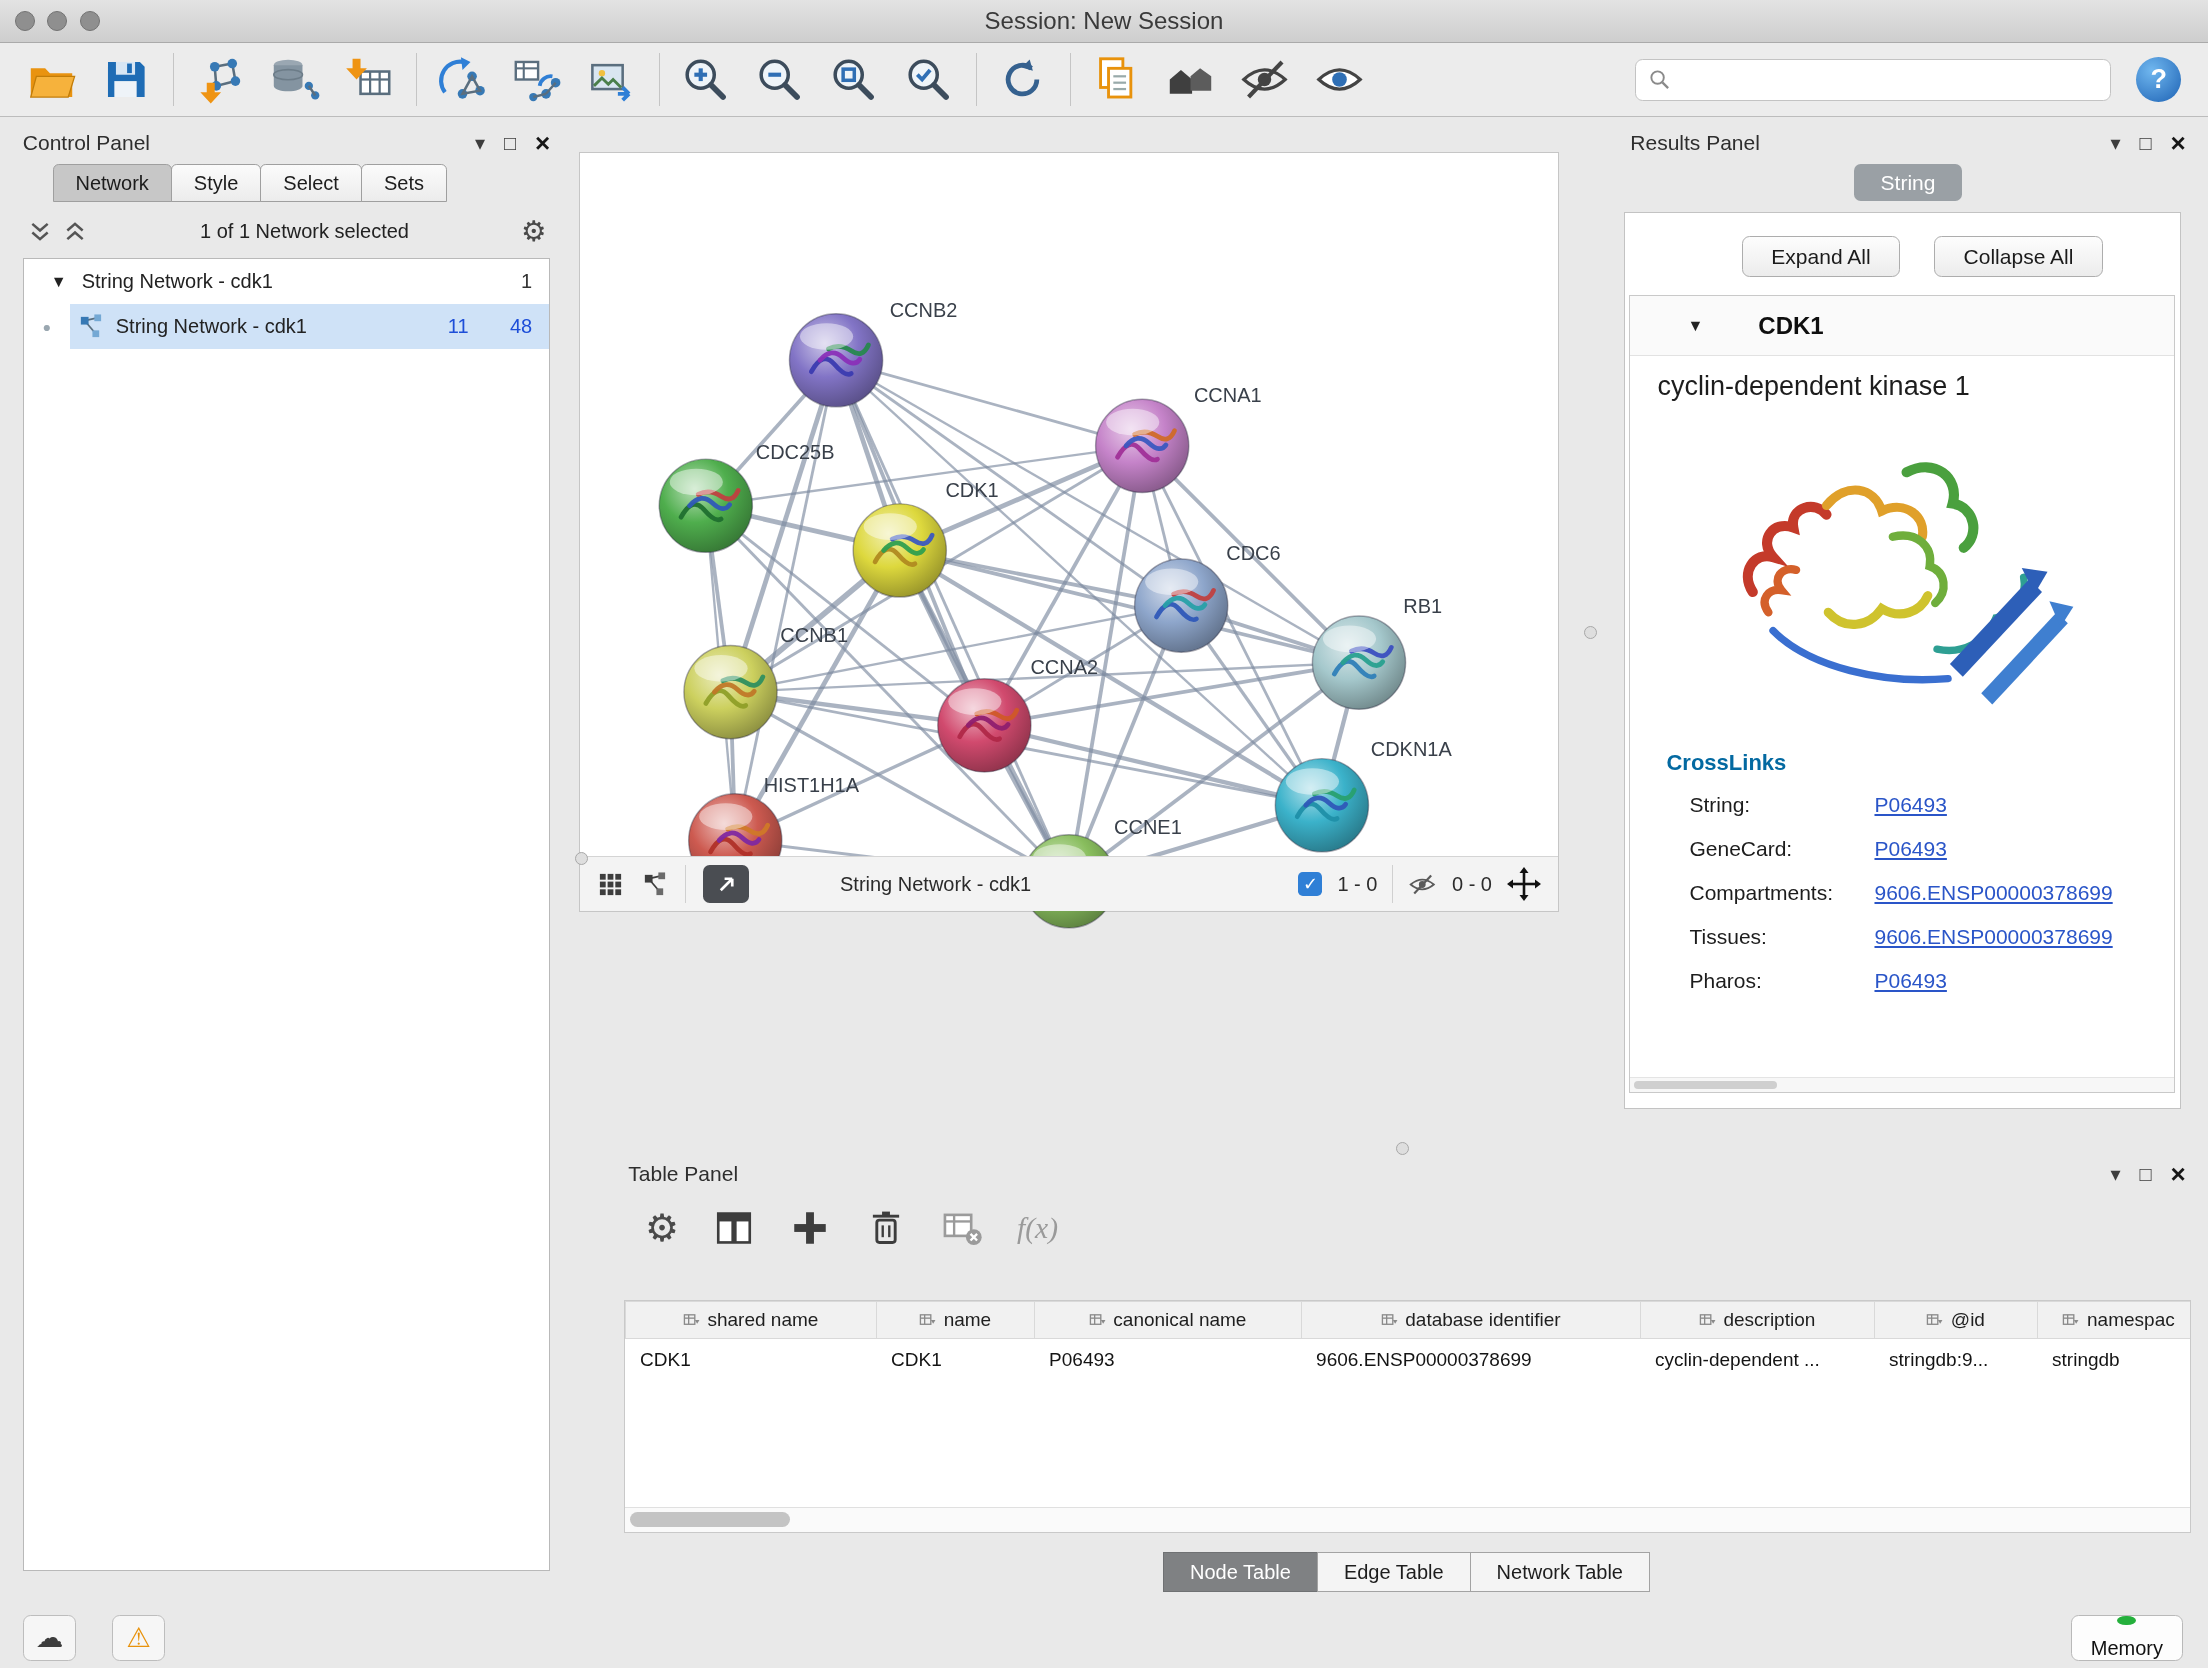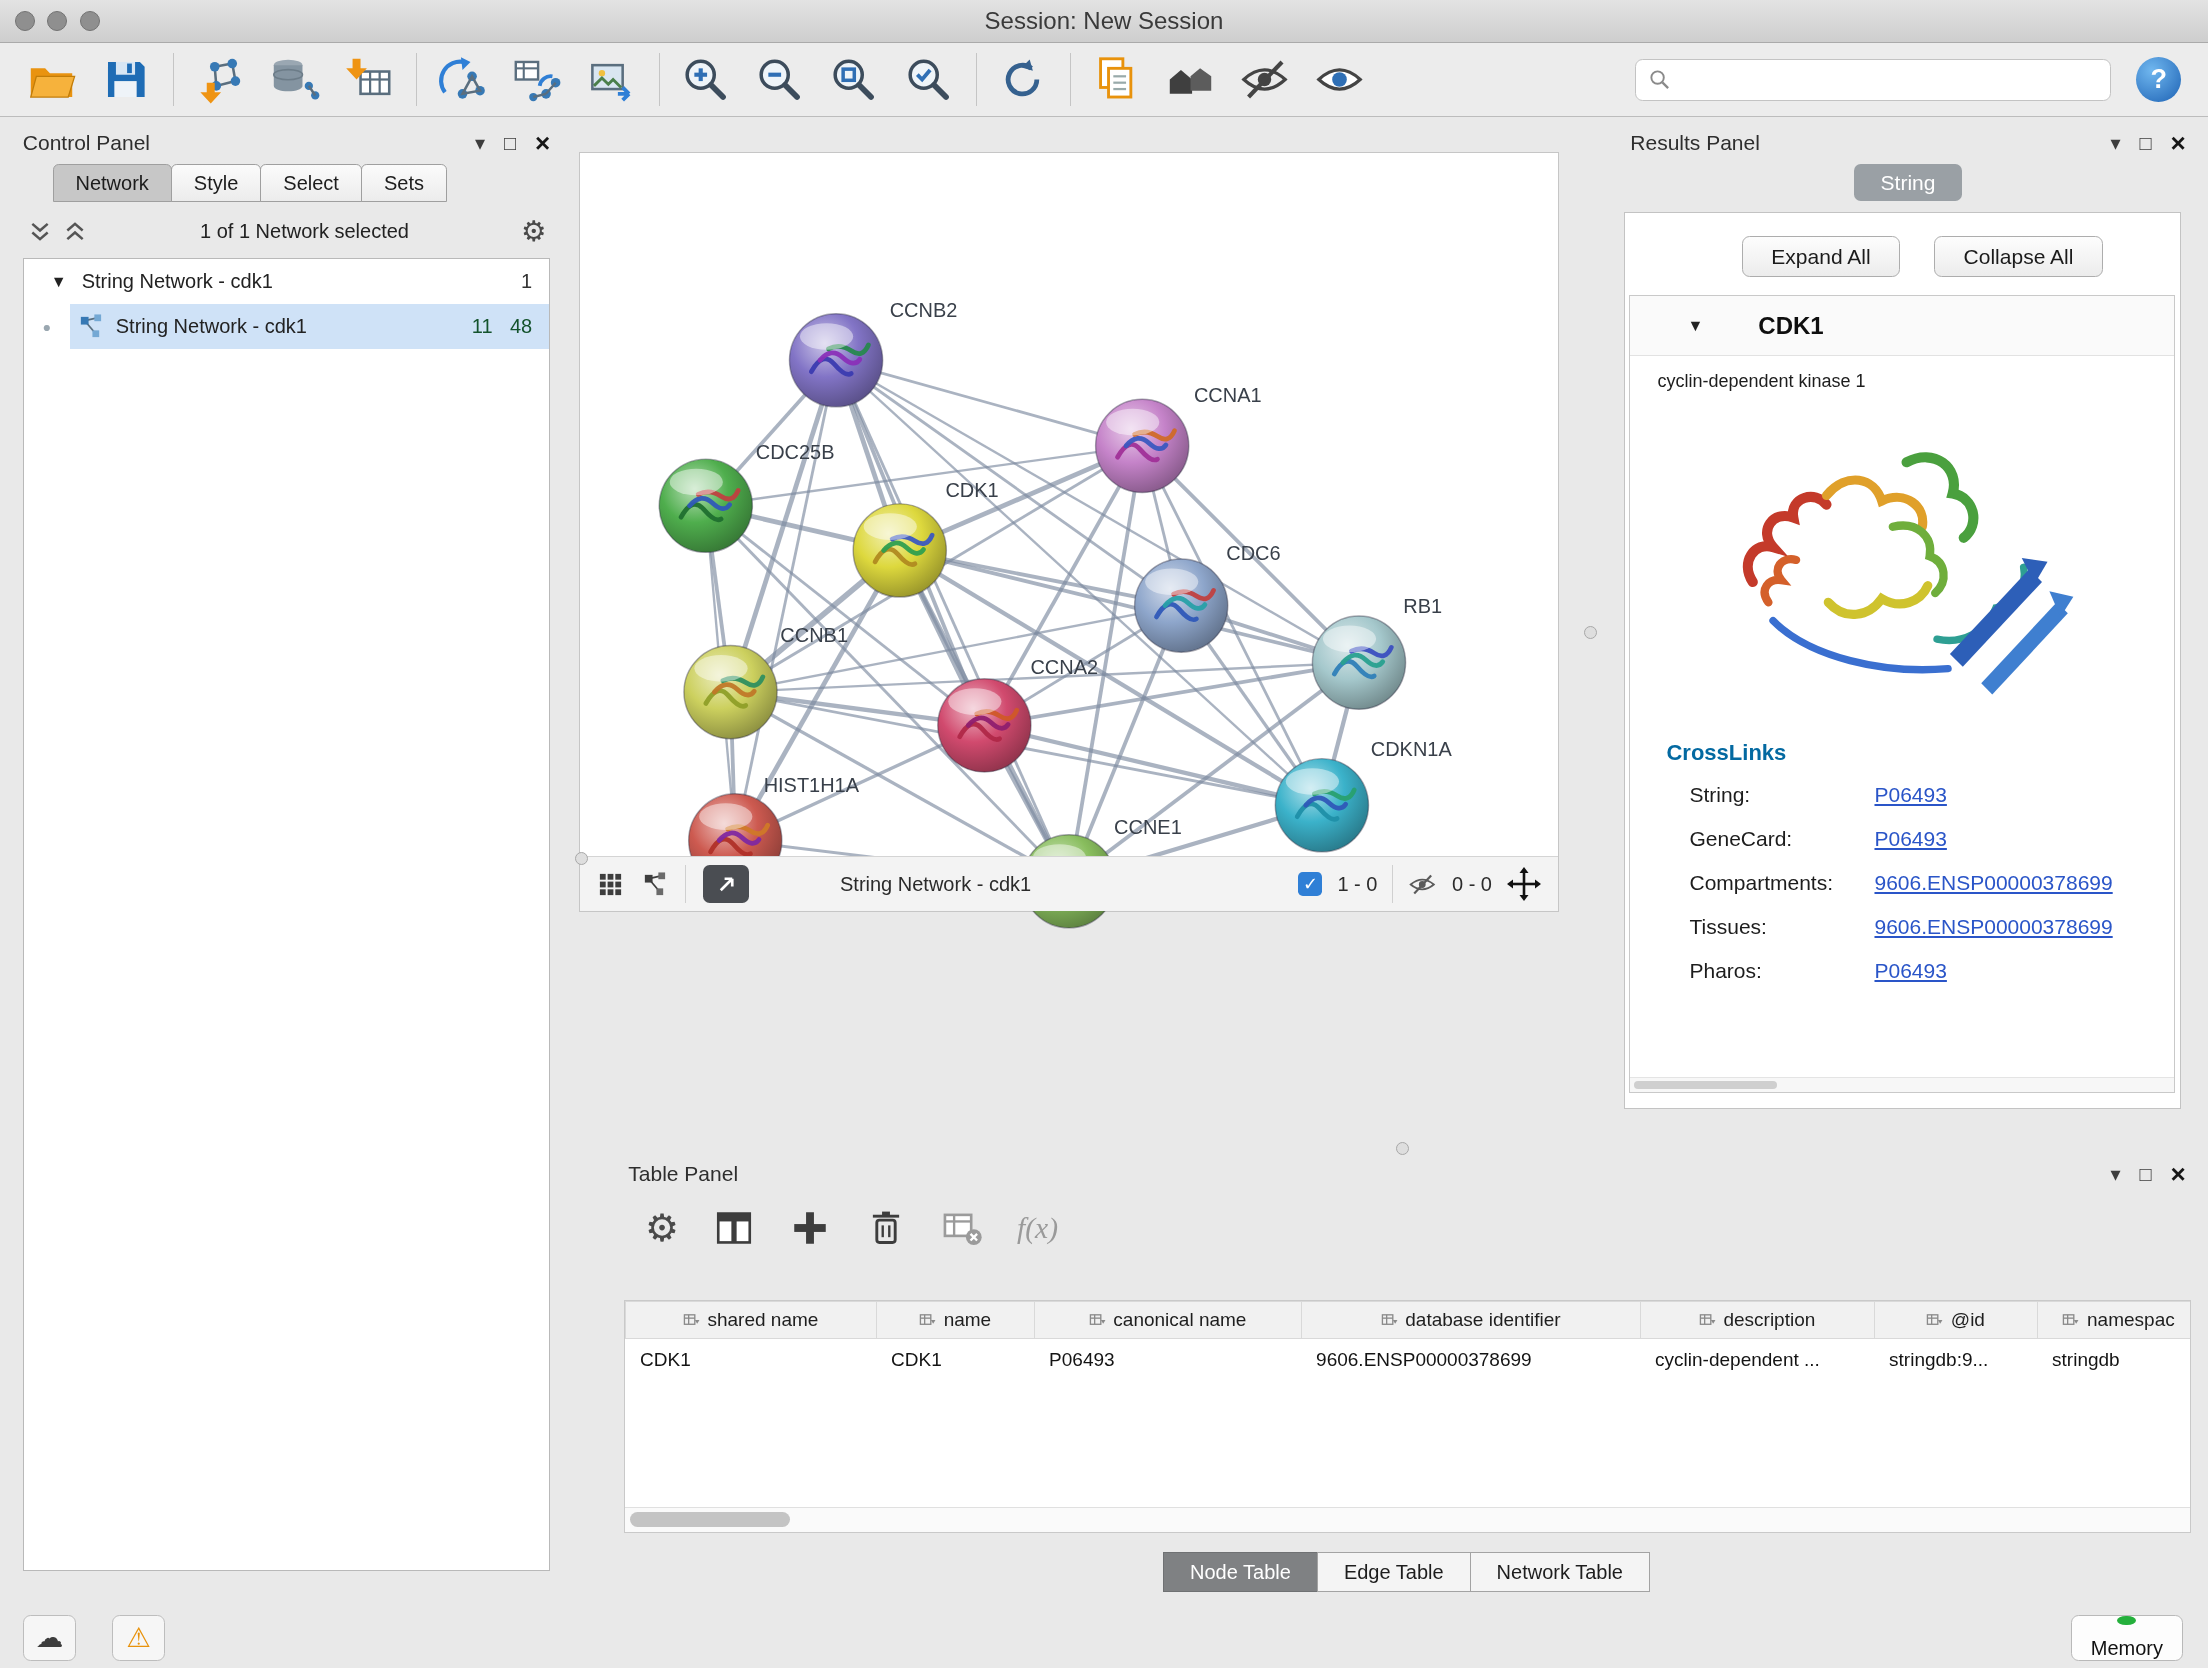--- a/index.html
+++ b/index.html
@@ -42,21 +42,21 @@
   .cp-tab.active{background:#c7c7c7;}
   .cp-selrow{display:flex;align-items:center;margin:15px 17px 0 17px;font-size:20px;color:#222;gap:9.5px;}
   .cp-selrow .txt{flex:1;text-align:center;}
   .cp-tree{position:absolute;left:13.3px;right:13.3px;top:134px;bottom:7.6px;background:#fff;border:1px solid #b9b9b9;font-size:20px;}
   .tree-row1{height:45px;display:flex;align-items:center;padding:0 17px 0 27px;gap:15px;}
   .tree-row1 .cnt{margin-left:auto;color:#333;}
   .tree-row2{height:45px;display:flex;align-items:center;}
   .tree-bullet{width:46px;text-align:center;color:#9aa7b0;font-size:14.3px;}
   .tree-sel{flex:1;height:100%;background:#cfe2f7;display:flex;align-items:center;gap:11.4px;padding:0 17px 0 7.6px;}
   .tree-sel .lbl{flex:1;}
-  .tree-sel .num{color:#14532d;margin-left:6px;}
+  .tree-sel .num{color:#1d4ed8;margin-left:30px;}
   .tri{font-size:16px;color:#222;}
 
   
   .network-panel{position:absolute;left:579px;top:124px;width:980px;height:760px;background:#fff;
                  border:1px solid #c6c6c6;box-sizing:border-box;margin-top:28px;}
   #net-svg{position:absolute;left:0;top:0;}
   .net-bottom{position:absolute;left:0;right:0;bottom:0;height:55px;background:#f3f3f3;border-top:1px solid #d4d4d4;
               display:flex;align-items:center;font-size:20px;color:#2b2b2b;padding:0 17px;box-sizing:border-box;gap:17px;}
   .nb-sep{width:1px;height:38px;background:#d0d0d0;}
   .nav-btn{width:46px;height:38px;background:#4a4d52;border-radius:6.7px;border:none;display:flex;align-items:center;justify-content:center;}
@@ -67,21 +67,21 @@
   
   .results-panel{position:absolute;left:1617px;top:124px;width:582px;height:1023px;}
   .string-pill{width:max-content;margin:1.9px auto 0;background:#9aa0a5;color:#fff;font-size:21px;padding:6.7px 27px;border-radius:6.7px;}
   .res-box{position:absolute;left:6.7px;right:18px;top:88px;bottom:38px;background:#fff;border:1px solid #c3c3c3;padding-left:40px;}
   .res-btns{display:flex;justify-content:center;gap:34px;margin-top:23px;}
   .res-btn{border:1px solid #adadad;background:linear-gradient(#fdfdfd,#ececec);font-size:21px;padding:7.6px 28.5px;border-radius:7.6px;color:#1b1b1b;}
   .inner-box{position:absolute;left:4.8px;right:4.8px;top:82px;bottom:15px;border:1px solid #c9c9c9;overflow:hidden;}
   .cdk-header{height:59px;display:flex;align-items:center;background:#fafafa;border-bottom:1px solid #e2e2e2;
               font-size:24px;font-weight:bold;color:#0f0f0f;}
   .cdk-header .tri{margin:0 55px 0 57px;}
-  .prot-desc{margin:15px 0 0 27px;font-size:18px;color:#1d1d1d;}
+  .prot-desc{margin:15px 0 0 27px;font-size:27px;color:#1d1d1d;}
   .prot-img{display:flex;justify-content:center;margin-top:15px;}
   .cl-head{margin:28.5px 0 7.6px 36px;font-size:22px;font-weight:bold;color:#0369a1;}
   .cl-row{display:flex;margin-left:59px;height:44px;align-items:center;font-size:21px;}
   .cl-label{width:185px;color:#1d1d1d;}
   .cl-link{color:#2a55c8;text-decoration:underline;}
   .res-scroll{position:absolute;bottom:0;left:0;right:0;height:14.3px;border-top:1px solid #e4e4e4;background:#f7f7f7;}
   .res-thumb{width:143px;height:8.6px;margin:2.9px 0 0 3.8px;background:#cfcfcf;border-radius:4.8px;}
 
   
   .table-panel{position:absolute;left:615px;top:1155px;width:1584px;height:437px;}

